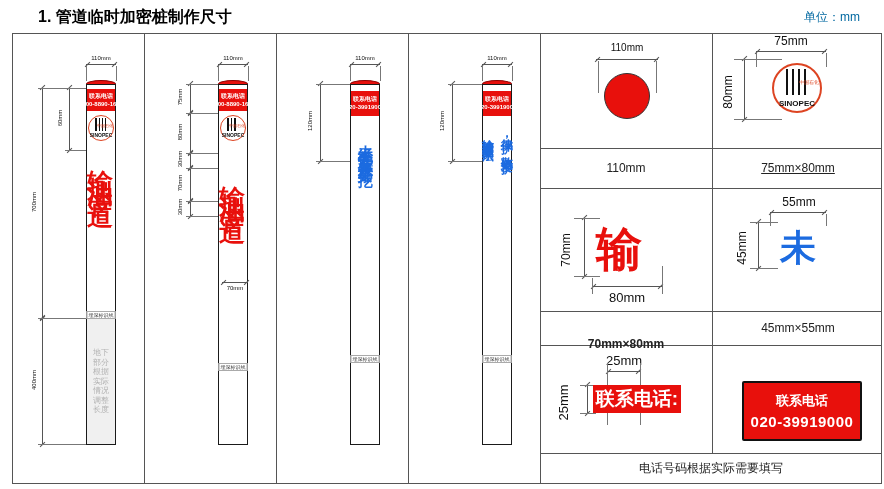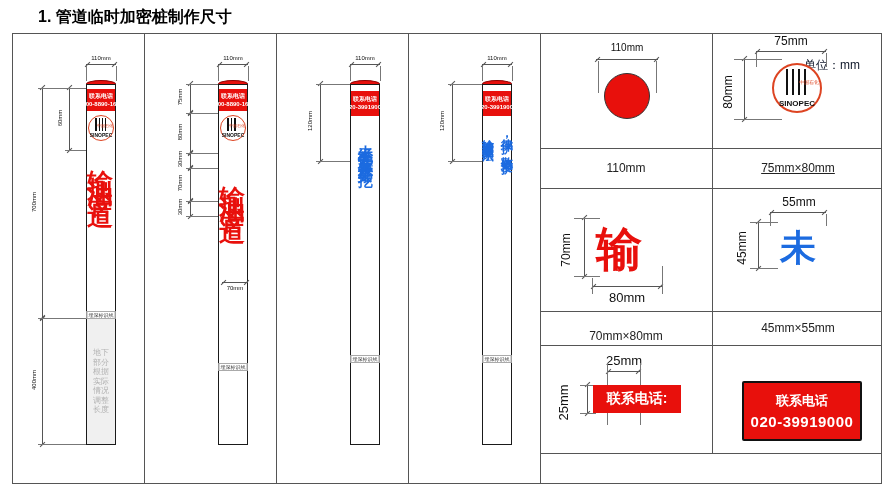--- a/index.html
+++ b/index.html
@@ -1,21 +1,21 @@
 <!DOCTYPE html>
 <html><head>
 <meta charset="utf-8">
 <style>
   :root{ --red:#e8100c; --blue:#1c6be0; --line:#555; --ext:#777; }
   *{box-sizing:border-box; margin:0; padding:0;}
   body{background:#fff; font-family:"Liberation Sans", sans-serif; color:#111;}
   #canvas{position:relative; width:884px; height:489px; background:#fff; overflow:hidden;}
 
   .title{position:absolute; left:38px; top:7px; font-size:16px; font-weight:bold; color:#000;}
-  .unit{position:absolute; right:24px; top:9px; font-size:12px; color:#0f172a;margin-top:48px;}
+  .unit{position:absolute; right:24px; top:9px; font-size:12px; color:#0369a1;}
 
   .tline{position:absolute; background:#555;}
   .cell{position:absolute; top:33px; height:450px;}
   .rcell{position:absolute;}
 
   
   .post{position:absolute; width:30px; background:#fff; border:1px solid #1a1a1a;}
   .cap{position:absolute; width:30px; height:8px; background:var(--red); border-radius:50%; border:1px solid #8a0000;}
   .banner{position:absolute; left:0; right:0; background:var(--red); color:#fff; display:flex; flex-direction:column; align-items:center; justify-content:center; gap:1px; text-align:center;}
   .bt{font-size:6px; line-height:7px; font-weight:bold; white-space:nowrap;}
@@ -43,21 +43,21 @@
   .ext{position:absolute; background:var(--ext);}
   .dl{position:absolute; font-size:6px; color:#111; white-space:nowrap;}
   .dl.c{transform:translateX(-50%);}
   .rl{position:absolute; width:44px; text-align:center; font-size:6px; color:#111; transform:rotate(-90deg); white-space:nowrap;}
   .f10{font-size:10px;} .f12{font-size:12px;} .f13{font-size:13px;}
   .rl.f12{width:60px;}
 
   .capcell{position:absolute; display:flex; align-items:center; justify-content:center; font-size:12px; color:#222;}
   .bigchar{position:absolute; font-weight:bold; line-height:1;}
   .plate{position:absolute; background:var(--red); border:2px solid #111; border-radius:2px; color:#fff; display:flex; flex-direction:column; align-items:center; justify-content:center; gap:3px;}
-  .barlabel{position:absolute; background:var(--red); color:#fff; display:flex; align-items:center; justify-content:center; font-weight:bold; font-size:14px; white-space:nowrap; z-index:2;}
+  .barlabel{position:absolute; background:var(--red); color:#fff; display:flex; align-items:center; justify-content:center; font-weight:bold; font-size:19px; white-space:nowrap; z-index:2;}
   .foot{position:absolute; display:flex; align-items:center; justify-content:center; font-size:12px; color:#222;}
 </style>
 </head>
 <body>
 
 <div id="canvas">
 
   <div class="title">1. 管道临时加密桩制作尺寸</div>
   <div class="unit">单位：mm</div>
 
@@ -237,21 +237,21 @@
     <div class="dimv" style="left:44px;top:30px;height:58px;"></div>
     <div class="rl f12" style="left:-4px;top:55px;">70mm</div>
     <div class="ext" style="left:34px;top:30px;width:26px;height:1px;"></div>
     <div class="ext" style="left:34px;top:88px;width:26px;height:1px;"></div>
     <div class="dimh" style="left:52px;top:98px;width:70px;"></div>
     <div class="dl c f13" style="left:87px;top:102px;">80mm</div>
     <div class="ext" style="left:52px;top:90px;width:1px;height:16px;"></div>
     <div class="ext" style="left:122px;top:78px;width:1px;height:28px;"></div>
     <div class="bigchar red" style="left:56px;top:38px;font-size:46px;">输</div>
   </div>
-  <div class="capcell" style="left:540px;top:319px;width:172px;height:34px;">
+  <div class="capcell" style="left:540px;top:327px;width:172px;height:34px;font-weight:bold;">
     <span>70mm×80mm</span>
   </div>
 
   <div class="rcell" style="left:712px;top:188px;width:172px;height:123px;">
     <div class="dl c f12" style="left:87px;top:7px;">55mm</div>
     <div class="dimh" style="left:58px;top:24px;width:56px;"></div>
     <div class="ext" style="left:58px;top:26px;width:1px;height:12px;"></div>
     <div class="ext" style="left:114px;top:26px;width:1px;height:12px;"></div>
     <div class="dimv" style="left:46px;top:34px;height:46px;"></div>
     <div class="rl f12" style="left:0px;top:53px;">45mm</div>
@@ -277,14 +277,17 @@
     </div>
   </div>
 
   <div class="rcell" style="left:712px;top:345px;width:172px;height:108px;">
     <div class="plate" style="left:30px;top:36px;width:120px;height:60px;">
       <div style="font-size:13px;font-weight:bold;">联系电话</div>
       <div style="font-size:15px;font-weight:bold;letter-spacing:0.5px;">020-39919000</div>
     </div>
   </div>
 
+  <div class="foot" style="left:540px;top:453px;width:342px;height:30px;">
+    <span>电话号码根据实际需要填写</span>
+  </div>
 
 </div>
 
 </body></html>

